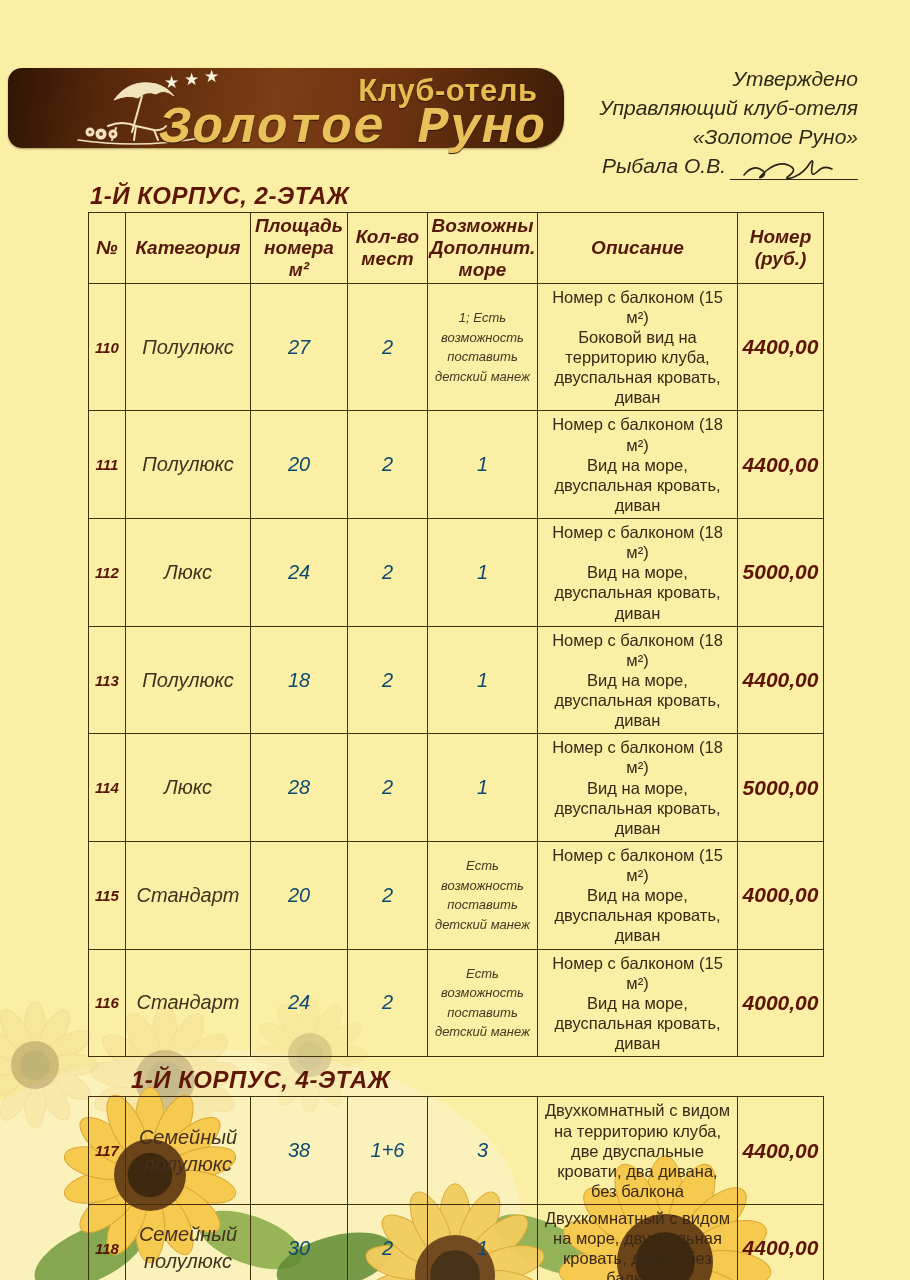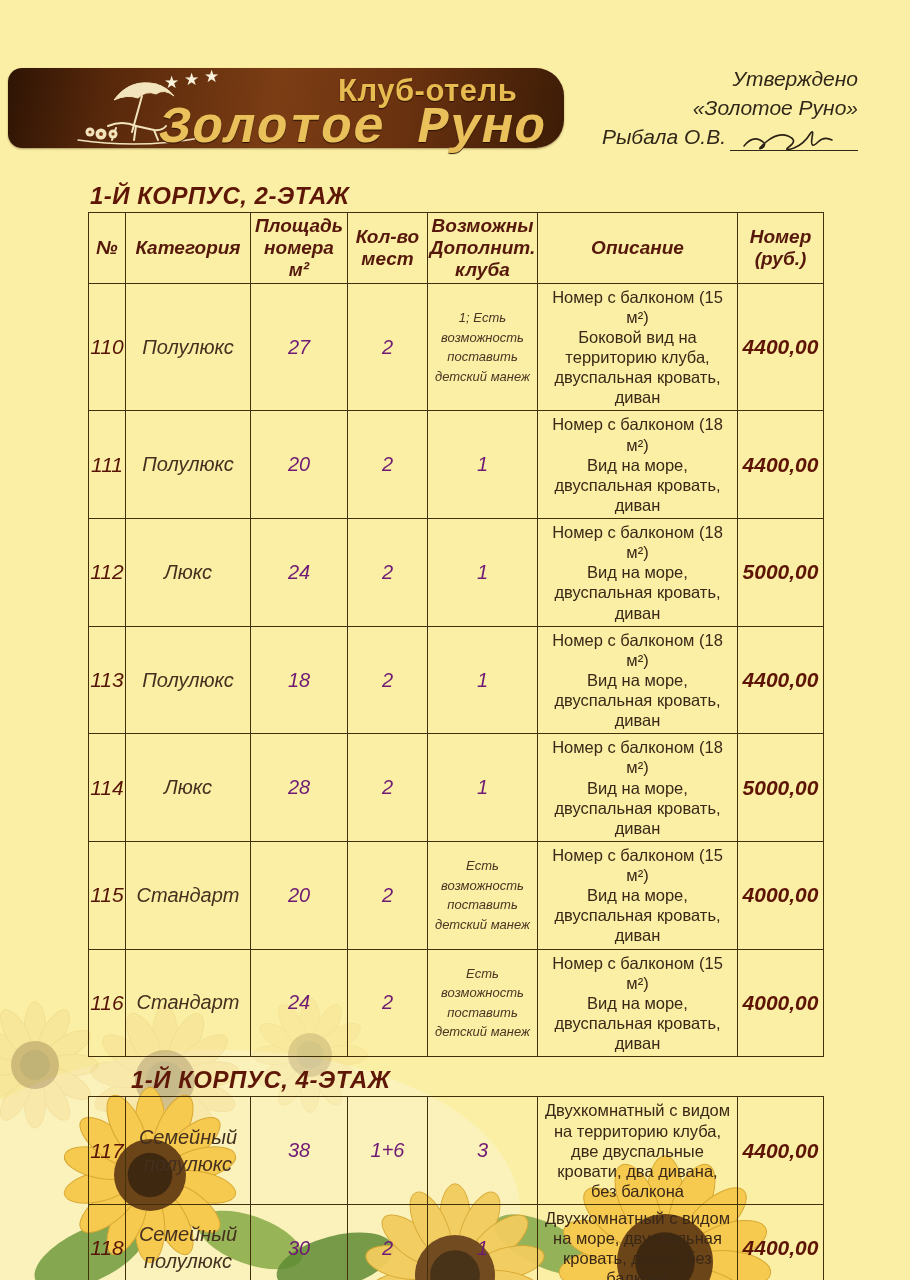--- a/index.html
+++ b/index.html
@@ -6,21 +6,21 @@
   .page{position:relative;width:910px;height:1280px;background:#FAEFA4;overflow:hidden;
         font-family:"Liberation Sans",sans-serif;}
   
   .flowers{position:absolute;left:0;top:990px;width:840px;height:290px;z-index:0;pointer-events:none;}
   
   .banner{position:absolute;left:8px;top:68px;width:556px;height:80px;z-index:2;
           border-radius:14px 28px 28px 14px;
           background:linear-gradient(100deg,#2e1404 0%,#58280b 18%,#7b3d14 48%,#6b3210 70%,#3c1c06 100%);
           box-shadow:0 1px 2px rgba(60,30,5,.4);}
   .logo-art{position:absolute;left:62px;top:2px;width:230px;height:78px;}
-  .klub{position:absolute;left:330px;top:5px;width:220px;text-align:left;
+  .klub{position:absolute;left:330px;top:5px;width:220px;text-align:center;
         font-weight:bold;font-size:31px;color:#e7bb50;letter-spacing:.5px;
         text-shadow:0 1px 1px #2a1202;}
   .runo{position:absolute;left:140px;top:31px;width:410px;text-align:center;
         font-family:Liberation Mono, monospace;font-style:italic;font-weight:bold;font-size:52px;
         color:#e9c05a;text-shadow:0 1px 1px #2a1202;letter-spacing:1px;}
   
   .approve{position:absolute;right:52px;top:64px;width:280px;z-index:2;text-align:right;
            font-family:Liberation Sans, sans-serif;font-style:italic;font-size:21px;
            color:#312719;line-height:29px;}
   .sig-row{display:flex;justify-content:flex-end;align-items:flex-end;}
@@ -30,23 +30,23 @@
   
   .content{position:absolute;left:88px;top:183px;width:735px;z-index:1;}
   h2.section{margin:0 0 4px 2px;font-size:24px;font-style:italic;font-weight:bold;
              color:#5e1606;letter-spacing:.5px;line-height:1.05;}
   h2.second{margin-top:10px;margin-left:43px;}
   table.rooms{width:735px;table-layout:fixed;border-collapse:collapse;}
   table.rooms th,table.rooms td{border:1.5px solid #42300a;text-align:center;
              vertical-align:middle;overflow:hidden;}
   table.rooms th{font-style:italic;font-weight:bold;font-size:19px;color:#55180a;
              padding:2px 1px;line-height:1.15;}
-  td.num{font-weight:normal;font-style:italic;font-size:21px;color:#571405;}
+  td.num{font-weight:bold;font-style:italic;font-size:15px;color:#571405;}
   td.cat{font-style:italic;font-size:20px;color:#44301f;line-height:1.35;padding:0 4px;}
-  td.val{font-style:italic;font-size:20px;color:#701a75;}
+  td.val{font-style:italic;font-size:20px;color:#0c4a6e;}
   td.extra-sm{font-style:italic;font-size:13px;color:#4a3522;line-height:1.5;padding:2px 6px;}
   td.desc{font-size:16.5px;color:#3a2817;line-height:1.22;white-space:pre-line;padding:3px 5px;}
   td.price{font-weight:bold;font-style:italic;font-size:21px;color:#5e1405;}
 </style>
 </head>
 <body>
 
 <div class="page">
 
   <svg class="flowers" viewBox="0 0 840 290">
@@ -183,20 +183,21 @@
           <text x="114" y="15">★</text>
           <text x="134" y="12">★</text>
       </g>
     </svg>
     <div class="klub">Клуб-отель</div>
     <div class="runo">Золотое Руно</div>
   </div>
 
   <div class="approve">
     <div>Утверждено</div>
+    <div>Управляющий клуб-отеля</div>
     <div>«Золотое Руно»</div>
     <div class="sig-row">
       <span>Рыбала О.В.</span>
       <span class="sig-underline">
         <svg width="112" height="30" viewBox="0 0 112 30">
           <path d="M6,22 Q14,12 22,16 Q30,20 24,24 Q18,27 28,18 Q40,8 50,12 Q60,16 52,22 Q44,28 56,24 Q66,20 72,10 Q76,4 74,14 Q72,26 80,18 Q86,12 94,16" fill="none" stroke="#2a2015" stroke-width="1.6" stroke-linecap="round"></path>
         </svg>
       </span>
     </div>
   </div>
@@ -212,21 +213,21 @@
           <col style="width:110px">
           <col style="width:200px">
           <col style="width:86px">
         </colgroup>
       <thead>
           <tr style="height: 56px;">
             <th>№</th>
             <th>Категория</th>
             <th>Площадь номера м²</th>
             <th>Кол-во мест</th>
-            <th>Возможны Дополнит. клуба</th>
+            <th>Возможны Дополнит. море</th>
             <th>Описание</th>
             <th>Номер (руб.)</th>
           </tr>
         </thead>
         <tbody>
           <tr style="height: 85px;">
             <td class="num">110</td>
             <td class="cat">Полулюкс</td>
             <td class="val">27</td>
             <td class="val">2</td>

